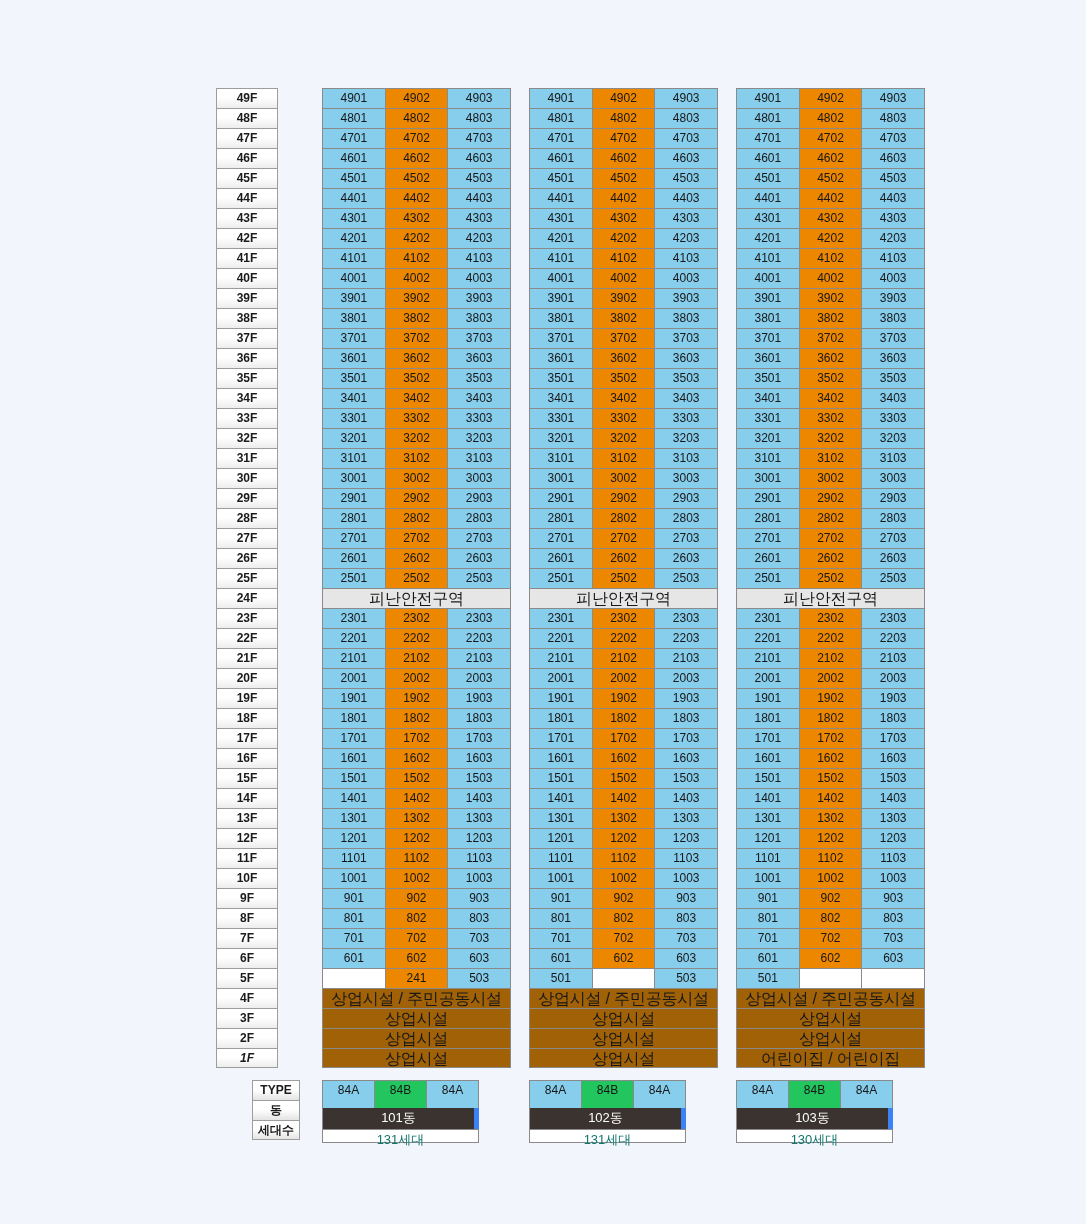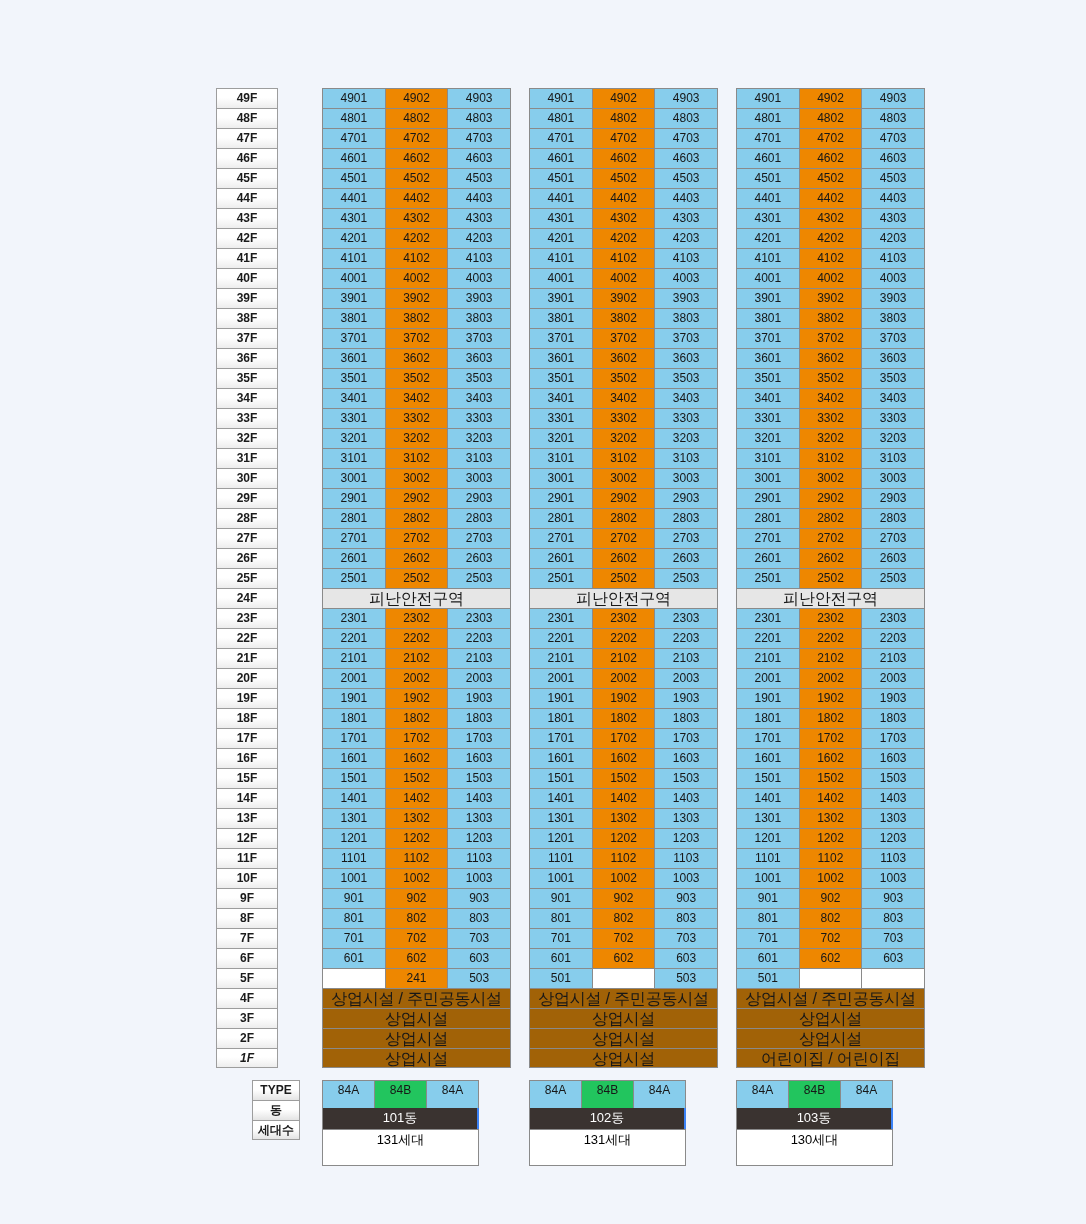--- a/index.html
+++ b/index.html
@@ -135,28 +135,28 @@
   .tcell.orange { background: #22c55e; }
 
   .dongrow {
     height: 21px;
     line-height: 20px;
     text-align: center;
     font-size: 13px;
     color: #ffffff;
     background: #3a3330;
     border-left: 1px solid #8a8a8a;
-    border-right: 2px solid #3b82f6;
+    border-right: 5px solid #3b82f6;
   }
   .cntrow {
-    height: 37px;
+    height: 14px;
     line-height: 20px;
     text-align: center;
     font-size: 13px;
-    color: #000000;
+    color: #0f766e;
     background: #ffffff;
     border: 1px solid #8a8a8a;
   }
 </style>
 </head>
 <body>
 
 <div id="board">
 
   <div class="floor-col">

